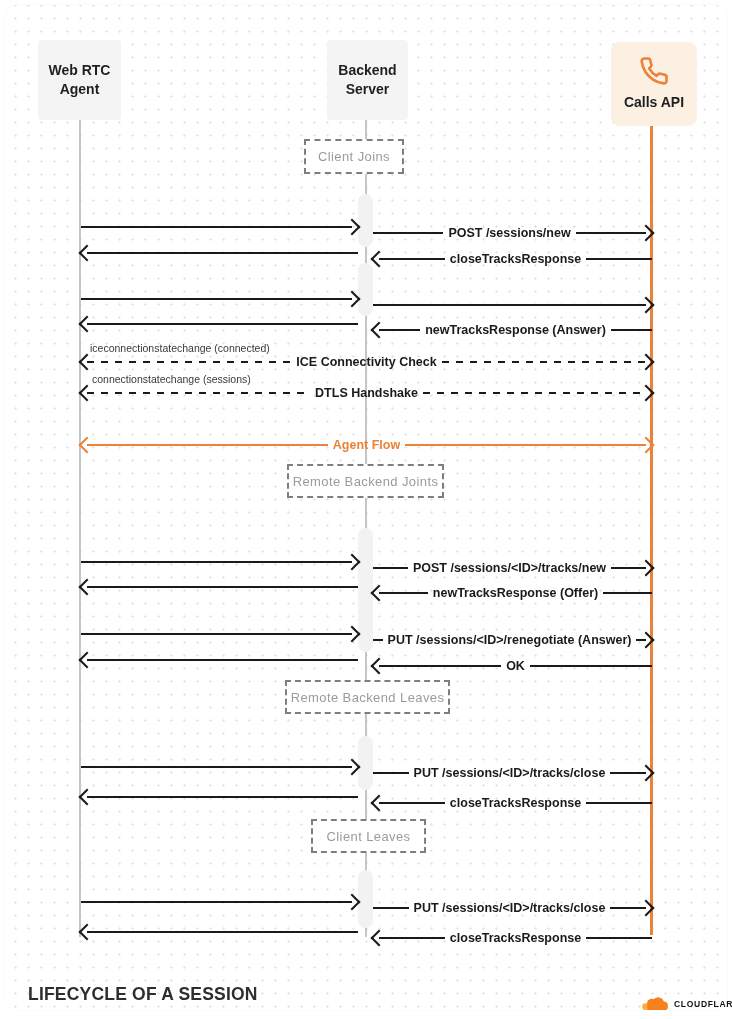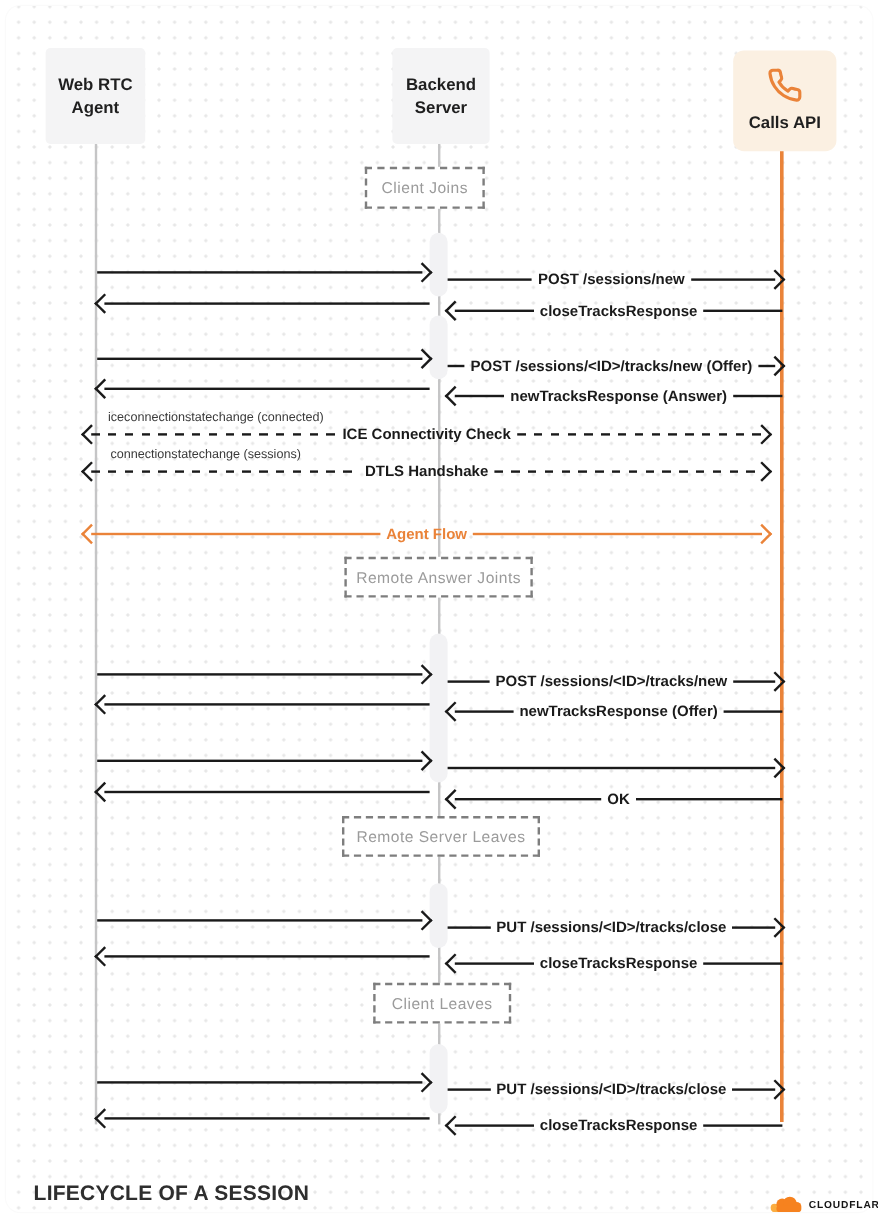--- a/index.html
+++ b/index.html
@@ -31,21 +31,21 @@
   
   .phase{
     position:absolute;z-index:4;display:flex;align-items:center;justify-content:center;
     background:#ffffff;border:2px dashed #7e7e7e;color:#9b9b9b;
     font-size:13px;font-weight:500;letter-spacing:.4px;white-space:nowrap;
   }
   
   .row{position:absolute;display:flex;align-items:center;height:16px;z-index:3;margin-top:24px;}
   .l-seg{left:81px;width:277px;}
   .r-seg{left:373px;width:279px;}
-  .full{left:70px;width:571px;}
+  .full{left:81px;width:571px;}
   .line{flex:1 1 0;min-width:0;height:0;border-top:2.4px solid #1a1a1a;}
   .line.or{border-top-color:#ea8339;border-top-width:2.6px;}
   .dline{flex:1 1 0;min-width:0;height:2.4px;
     background:repeating-linear-gradient(90deg,#1a1a1a 0 7px,transparent 7px 14px);}
   .lbl{flex:0 0 auto;padding:0 5px;font-weight:700;font-size:12.5px;color:#1a1a1a;white-space:nowrap;}
   .lbl.or{color:#ea8339;}
   .ar{flex:0 0 auto;width:10px;height:10px;}
   .ar.r{border-top:2.4px solid #1a1a1a;border-right:2.4px solid #1a1a1a;transform:rotate(45deg);margin-left:-6px;}
   .ar.l{border-top:2.4px solid #1a1a1a;border-left:2.4px solid #1a1a1a;transform:rotate(-45deg);margin-right:-6px;}
   .ar.or{border-color:#ea8339;}
@@ -84,24 +84,24 @@
       <path d="M22 16.92v3a2 2 0 0 1-2.18 2 19.79 19.79 0 0 1-8.63-3.07 19.5 19.5 0 0 1-6-6 19.79 19.79 0 0 1-3.07-8.67A2 2 0 0 1 4.11 2h3a2 2 0 0 1 2 1.72 12.84 12.84 0 0 0 .7 2.81 2 2 0 0 1-.45 2.11L8.09 9.91a16 16 0 0 0 6 6l1.27-1.27a2 2 0 0 1 2.11-.45 12.84 12.84 0 0 0 2.81.7A2 2 0 0 1 22 16.92z"></path>
     </svg>
   </span>
   <span>Calls API</span>
 </div>
 
 <div class="phase" style="left:304px;top:139px;width:96px;height:31px">
   <span>Client Joins</span>
 </div>
 <div class="phase" style="left:287px;top:464px;width:153px;height:30px">
-  <span>Remote Answer Joints</span>
+  <span>Remote Backend Joints</span>
 </div>
 <div class="phase" style="left:285px;top:680px;width:161px;height:30px">
-  <span>Remote Server Leaves</span>
+  <span>Remote Backend Leaves</span>
 </div>
 <div class="phase" style="left:311px;top:819px;width:111px;height:30px">
   <span>Client Leaves</span>
 </div>
 
 <div class="row l-seg" style="top:195px">
   <span class="line"></span>
     <span class="ar r"></span>
 </div>
 <div class="row r-seg" style="top:201px">
@@ -120,21 +120,20 @@
   <span class="lbl">closeTracksResponse</span>
   <span class="line"></span>
 </div>
 
 <div class="row l-seg" style="top:267px">
   <span class="line"></span>
     <span class="ar r"></span>
 </div>
 <div class="row r-seg" style="top:273px">
   <span class="line"></span>
-  <span class="lbl">POST /sessions/&lt;ID&gt;/tracks/new (Offer)</span>
   <span class="line"></span>
     <span class="ar r"></span>
 </div>
 <div class="row l-seg" style="top:292px">
   <span class="ar l"></span>
     <span class="line"></span>
 </div>
 <div class="row r-seg" style="top:298px">
   <span class="ar l"></span>
     <span class="line"></span>
@@ -188,20 +187,21 @@
   <span class="lbl">newTracksResponse (Offer)</span>
   <span class="line"></span>
 </div>
 
 <div class="row l-seg" style="top:602px">
   <span class="line"></span>
     <span class="ar r"></span>
 </div>
 <div class="row r-seg" style="top:608px">
   <span class="line"></span>
+  <span class="lbl">PUT /sessions/&lt;ID&gt;/renegotiate (Answer)</span>
   <span class="line"></span>
     <span class="ar r"></span>
 </div>
 <div class="row l-seg" style="top:628px">
   <span class="ar l"></span>
     <span class="line"></span>
 </div>
 <div class="row r-seg" style="top:634px">
   <span class="ar l"></span>
     <span class="line"></span>

